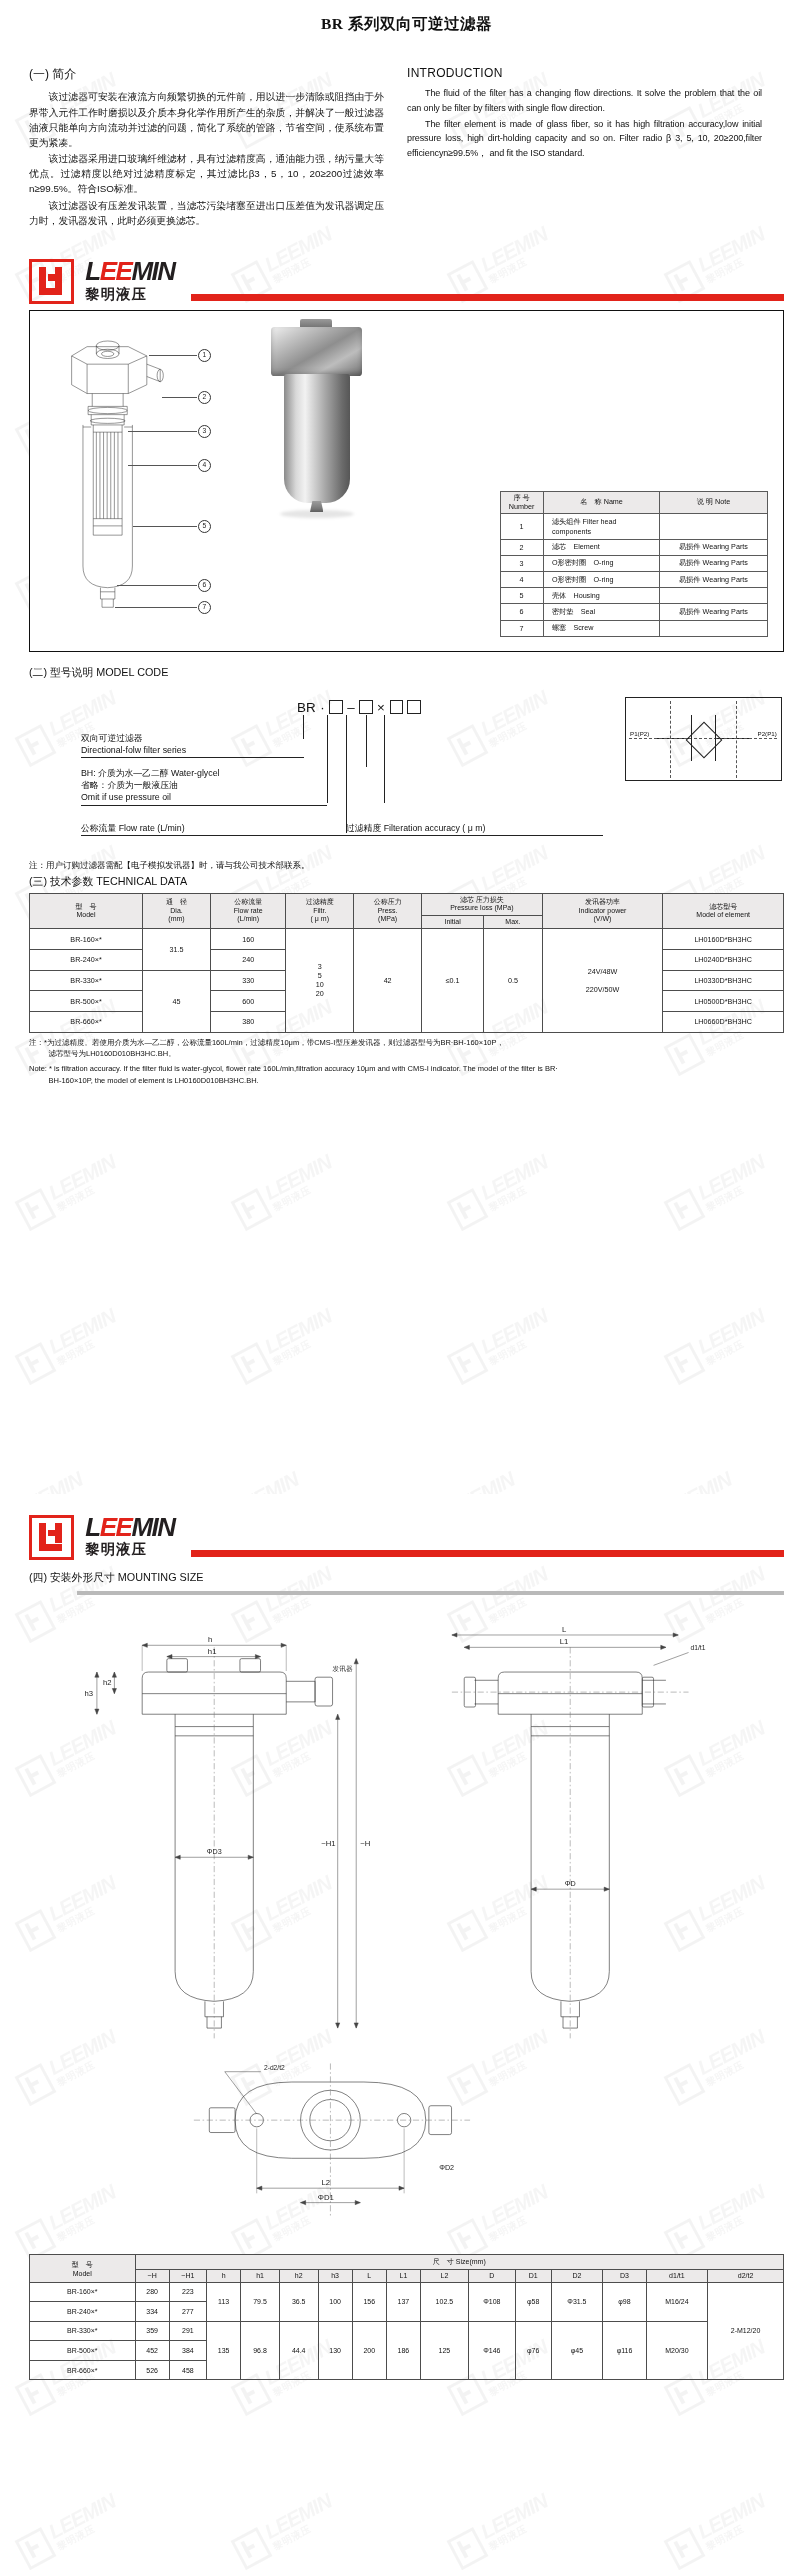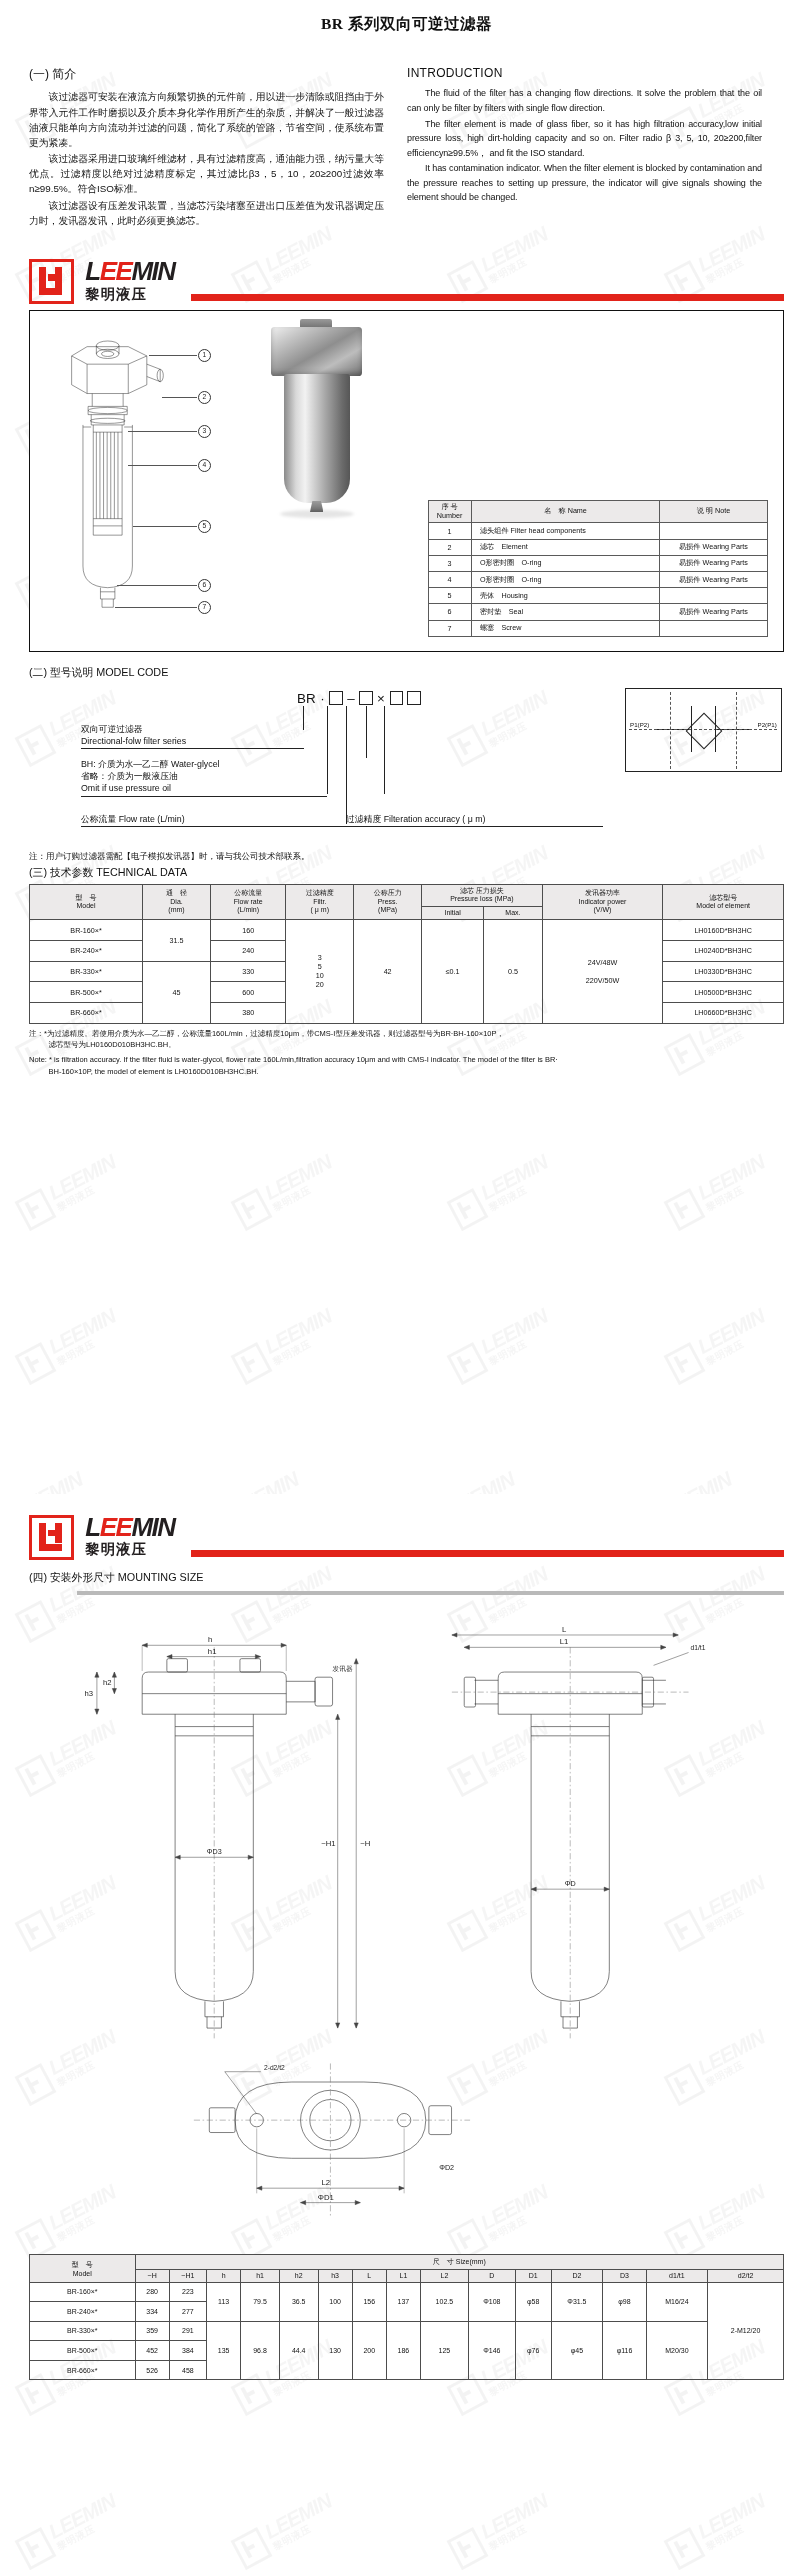--- a/index.html
+++ b/index.html
@@ -58,32 +58,32 @@
       box-shadow:inset 0 -3.1px 5.2px rgba(0,0,0,.25);}
   .ph-plug{position:absolute;left:43px;top:-7.2px;width:32px;height:13.4px;border-radius:2.1px;
       background:linear-gradient(180deg,#9a9a9a,#5c5c5c);}
   .ph-body{position:absolute;left:27px;top:47px;width:66px;height:129px;border-radius:3.1px 3.1px 24px 24px;
       background:linear-gradient(90deg,#8a8a8a 0%,#d8d8d8 18%,#f2f2f2 32%,#a8a8a8 62%,#6b6b6b 88%,#565656 100%);}
   .ph-drain{position:absolute;left:53px;top:174px;width:13.4px;height:11.3px;
       background:linear-gradient(180deg,#9c9c9c,#6a6a6a);clip-path:polygon(18% 0,82% 0,100% 100%,0 100%);}
   .ph-shadow{position:absolute;left:23px;top:183px;width:74px;height:8.2px;border-radius:50%;background:rgba(0,0,0,.10);filter:blur(1.5px);}
 
   
-  .parts{position:absolute;right:15.5px;bottom:14.4px;width:340px;border-collapse:collapse;font-size:7.2px;}
+  .parts{position:absolute;right:15.5px;bottom:14.4px;width:268px;border-collapse:collapse;font-size:7.2px;}
   .parts th,.parts td{border:0.5px solid #5a5a5a;padding:2.6px 4.1px;text-align:center;}
   .parts th{background:#eceaea;font-weight:normal;line-height:1.15;}
   .parts td.nm{text-align:left;padding-left:8.2px;}
   .parts td.no{width:34px;}
   .parts td.nt{width:98px;}
   .parts .th-no{width:34px;}
   .parts .th-nt{width:98px;}
 
   
   .mc-wrap{position:relative;z-index:2;margin:13.4px 29px 0 29px;}
-  .mc-head{font-size:10.8px;margin-bottom:6px;}
+  .mc-head{font-size:10.8px;margin-bottom:15px;}
   .mc-area{position:relative;height:155px;text-decoration:underline;}
   .code-row{position:absolute;left:268px;top:5.2px;display:flex;align-items:center;gap:4.6px;font-size:13.4px;}
   .code-row .bx{width:11.3px;height:12.4px;border:0.5px solid #222;display:inline-block;}
   .mc-blk{position:absolute;border-bottom:0.5px solid #222;font-size:8.8px;line-height:1.42;padding-bottom:1px;}
   .vl{position:absolute;width:0.5px;background:#222;}
   .mc-note{font-size:8.5px;margin-top:10px;}
 
   
   .p1p2{position:absolute;right:2.1px;top:2.1px;width:155px;height:82px;border:0.5px solid #222;}
   .p1p2 .lbl{position:absolute;font-size:6.2px;}
@@ -402,21 +402,20 @@
     <div class="col">
       <div class="sec-h">(一) 简介</div>
       <p class="para">该过滤器可安装在液流方向频繁切换的元件前，用以进一步清除或阻挡由于外界带入元件工作时磨损以及介质本身化学作用所产生的杂质，并解决了一般过滤器油液只能单向方向流动并过滤的问题，简化了系统的管路，节省空间，使系统布置更为紧凑。</p>
       <p class="para">该过滤器采用进口玻璃纤维滤材，具有过滤精度高，通油能力强，纳污量大等优点。过滤精度以绝对过滤精度标定，其过滤比β3，5，10，20≥200过滤效率n≥99.5%。符合ISO标准。</p>
       <p class="para">该过滤器设有压差发讯装置，当滤芯污染堵塞至进出口压差值为发讯器调定压力时，发讯器发讯，此时必须更换滤芯。</p>
     </div>
     <div class="col">
       <div class="sec-h en">INTRODUCTION</div>
       <p class="para en">The fluid of the filter has a changing flow directions. It solve the problem that the oil can only be filter by filters with single flow direction.</p>
       <p class="para en">The filter element is made of glass fiber, so it has high filtration accuracy,low initial pressure loss, high dirt-holding capacity and so on. Filter radio β 3, 5, 10, 20≥200,filter efficiencyn≥99.5%， and fit the ISO standard.</p>
-      <p class="para en">It has contamination indicator. When the filter element is blocked by contamination and the pressure reaches to setting up pressure, the indicator will give signals showing the element should be changed.</p>
     </div>
   </div>
 
   <div class="brand">
     <div class="logo-box">
       <i class="v1"></i>
         <i class="h1"></i>
         <i class="v2"></i>
         <i class="h2"></i>
     </div>

